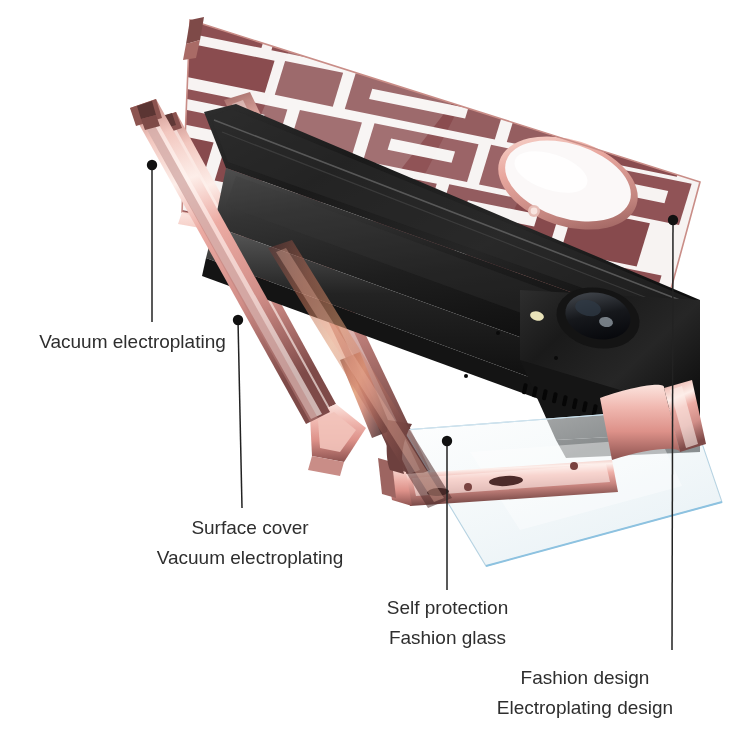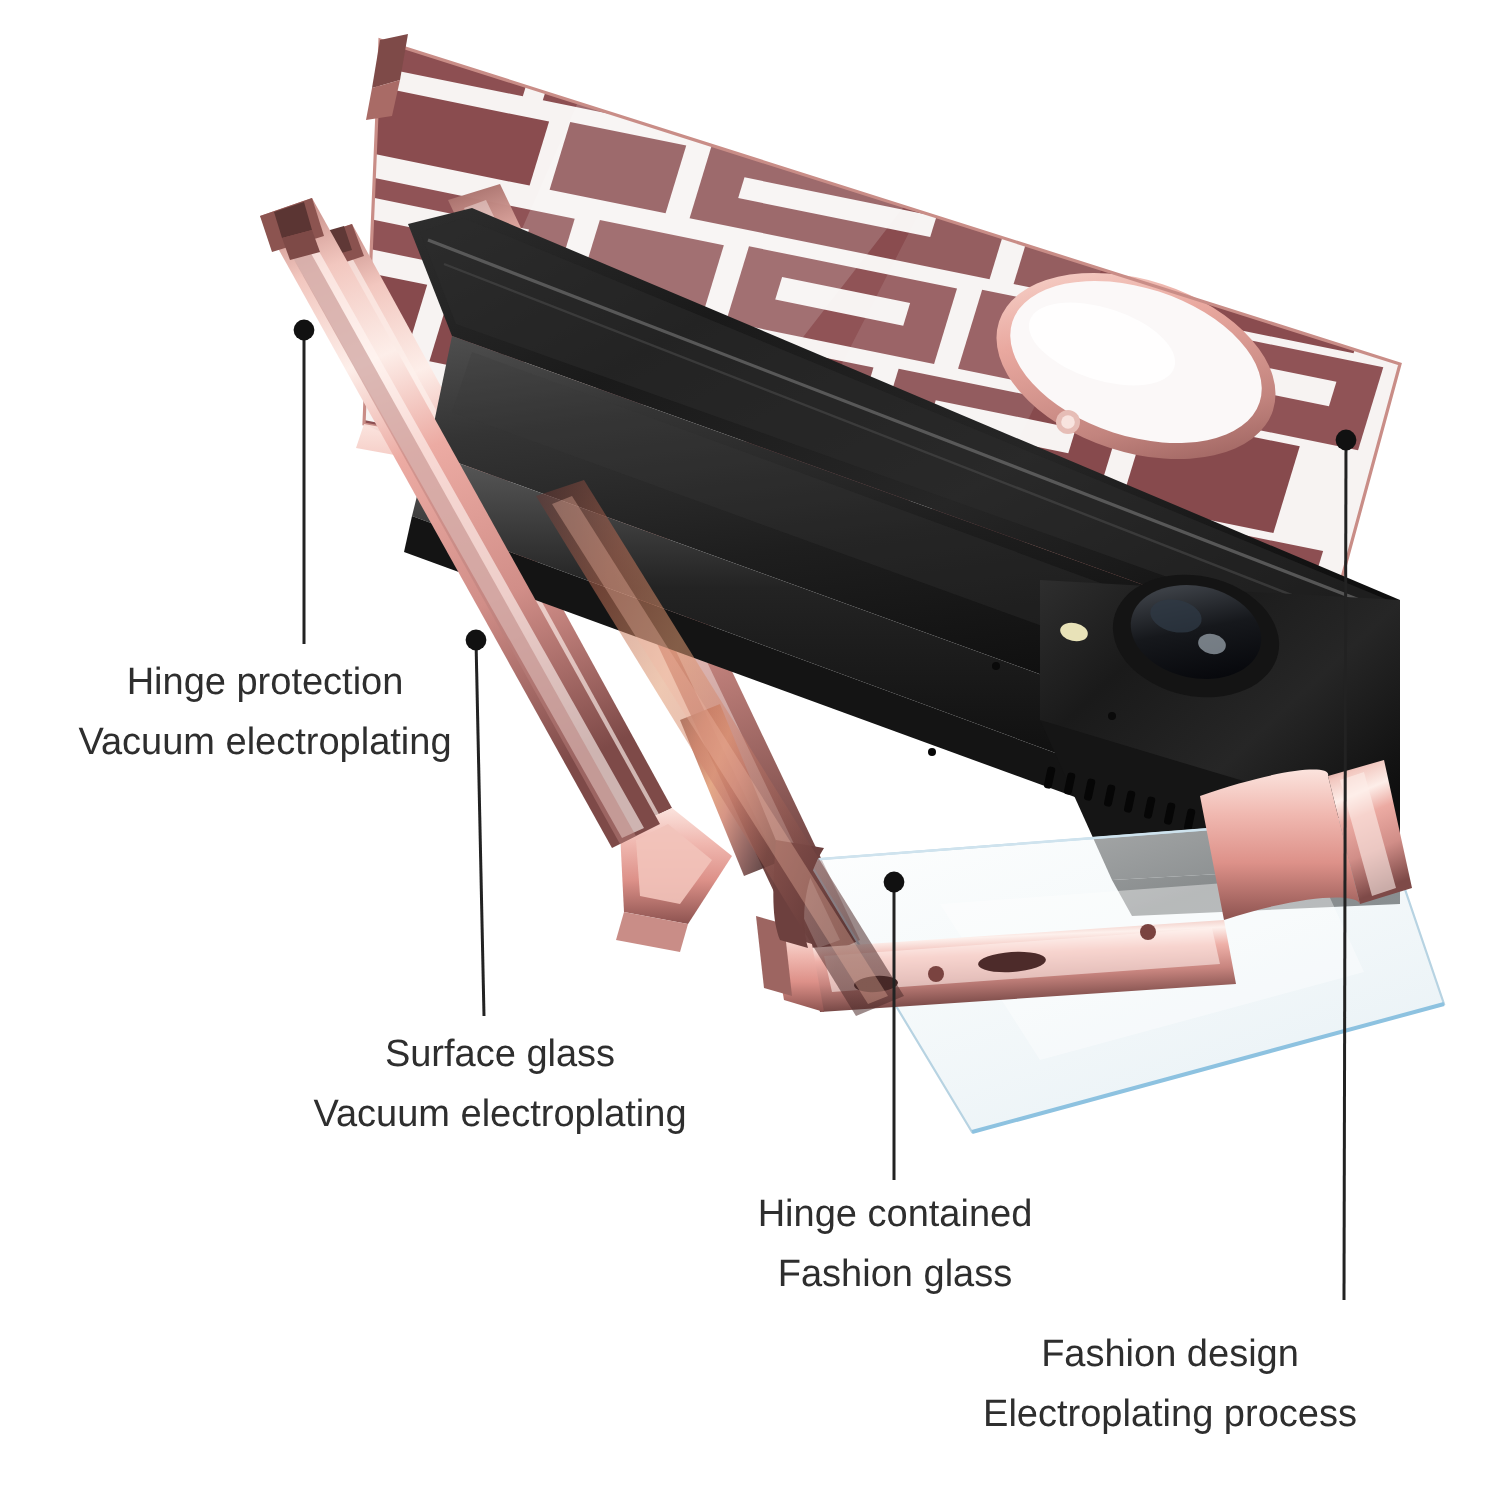--- a/index.html
+++ b/index.html
@@ -312,32 +312,31 @@
         <circle cx="447" cy="441" r="5.2" fill="#111111"></circle>
       </g>
       <g>
         <line x1="673" y1="220" x2="672" y2="650" stroke="#222222" stroke-width="1.5"></line>
         <circle cx="673" cy="220" r="5.2" fill="#111111"></circle>
       </g>
     </g>
   </svg>
 
   <div class="callout c-hinge">
-    <span class="l">Hinge protection</span>
     <span class="l">Vacuum electroplating</span>
   </div>
 
   <div class="callout c-surface">
-    <span class="l">Surface glass</span>
+    <span class="l">Surface cover</span>
     <span class="l">Vacuum electroplating</span>
   </div>
 
   <div class="callout c-glass">
-    <span class="l">Hinge contained</span>
+    <span class="l">Self protection</span>
     <span class="l">Fashion glass</span>
   </div>
 
   <div class="callout c-fashion">
     <span class="l">Fashion design</span>
-    <span class="l">Electroplating process</span>
+    <span class="l">Electroplating design</span>
   </div>
 
 </div>
 
 </body></html>

